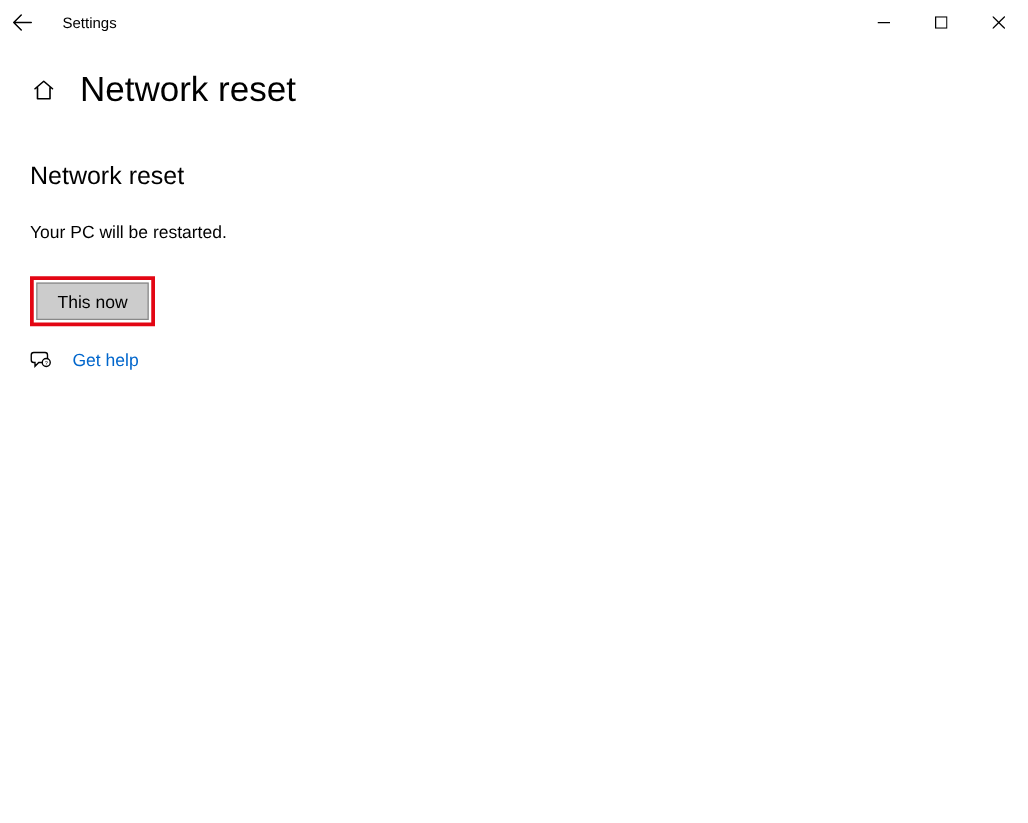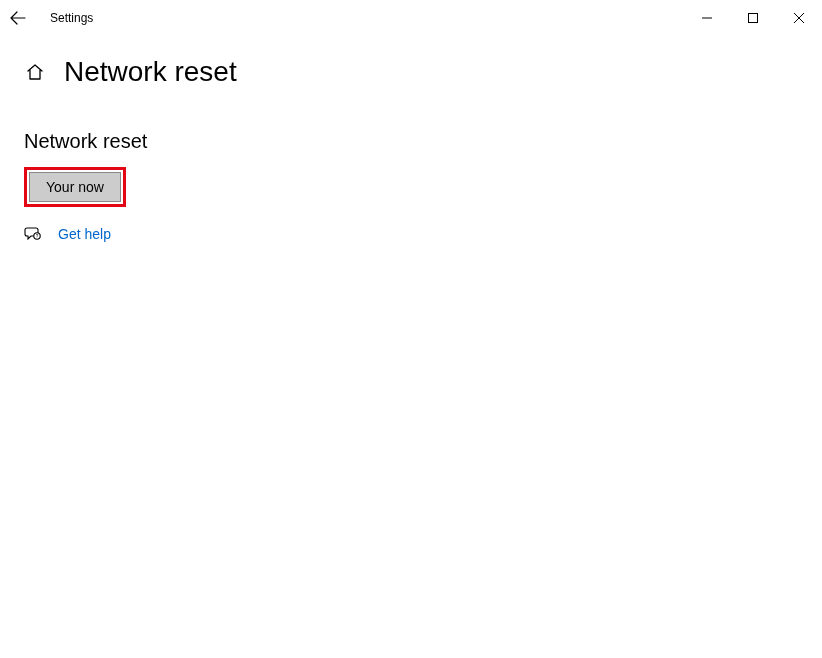--- a/index.html
+++ b/index.html
@@ -155,23 +155,24 @@
   <div class="home-icon">
     <svg width="18" height="18" viewBox="0 0 18 18">
       <path d="M2 8 L9 2 L16 8 M4 7 L4 16 L14 16 L14 7" stroke="#000" stroke-width="1.3" fill="none" stroke-linejoin="round" stroke-linecap="round"></path>
     </svg>
   </div>
   <h1 class="page-title">Network reset</h1>
 </div>
 
 <div class="content">
   <h2 class="section-heading">Network reset</h2>
+  <p class="restart-note">Your PC will be restarted.</p>
 
   <div class="reset-btn-wrap">
-    <button class="reset-btn">Your now</button>
+    <button class="reset-btn">This now</button>
   </div>
 
   <div class="help-row">
     <div class="help-icon">
       <svg width="18" height="18" viewBox="0 0 18 18">
         <path d="M3 3 Q1 3 1 5 L1 9 Q1 11 3 11 L4 11 L4 14 L7 11 L12 11 Q14 11 14 9 L14 5 Q14 3 12 3 Z" stroke="#000" stroke-width="1.1" fill="none"></path>
         <circle cx="13" cy="11" r="3.2" stroke="#000" stroke-width="1.1" fill="#fff"></circle>
         <text x="13" y="13.2" font-size="4.5" text-anchor="middle" fill="#000">?</text>
       </svg>
     </div>

